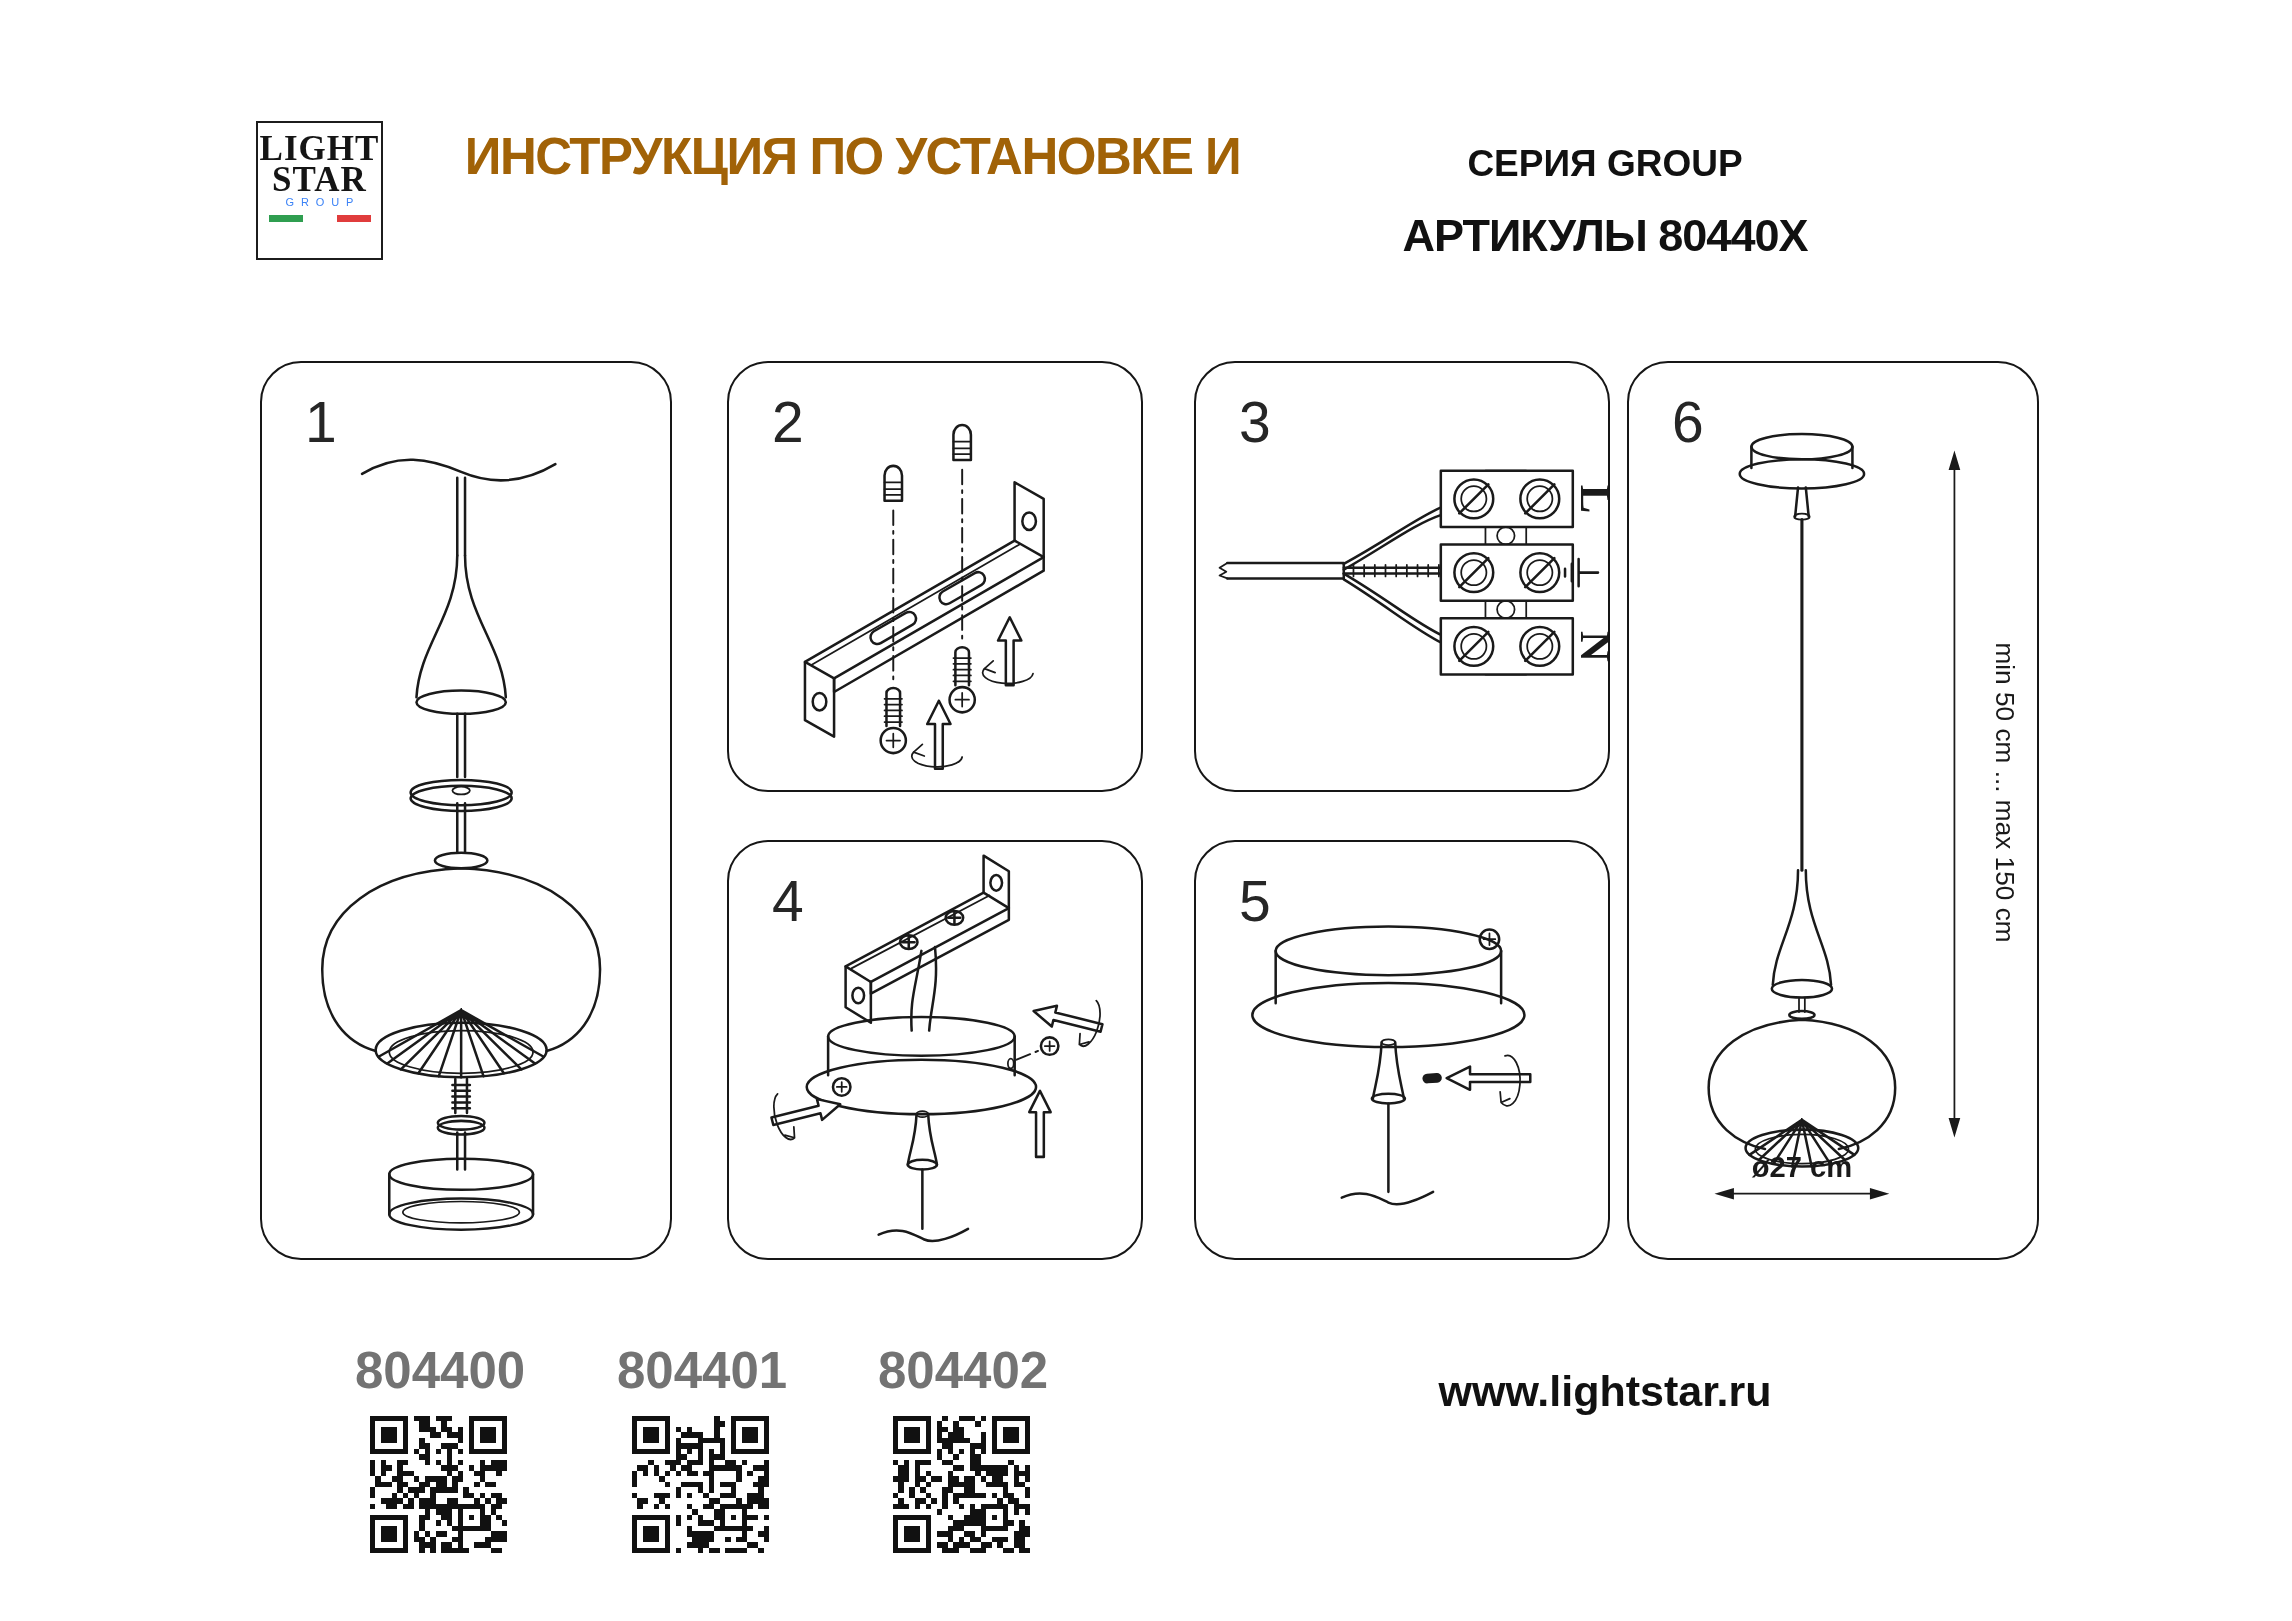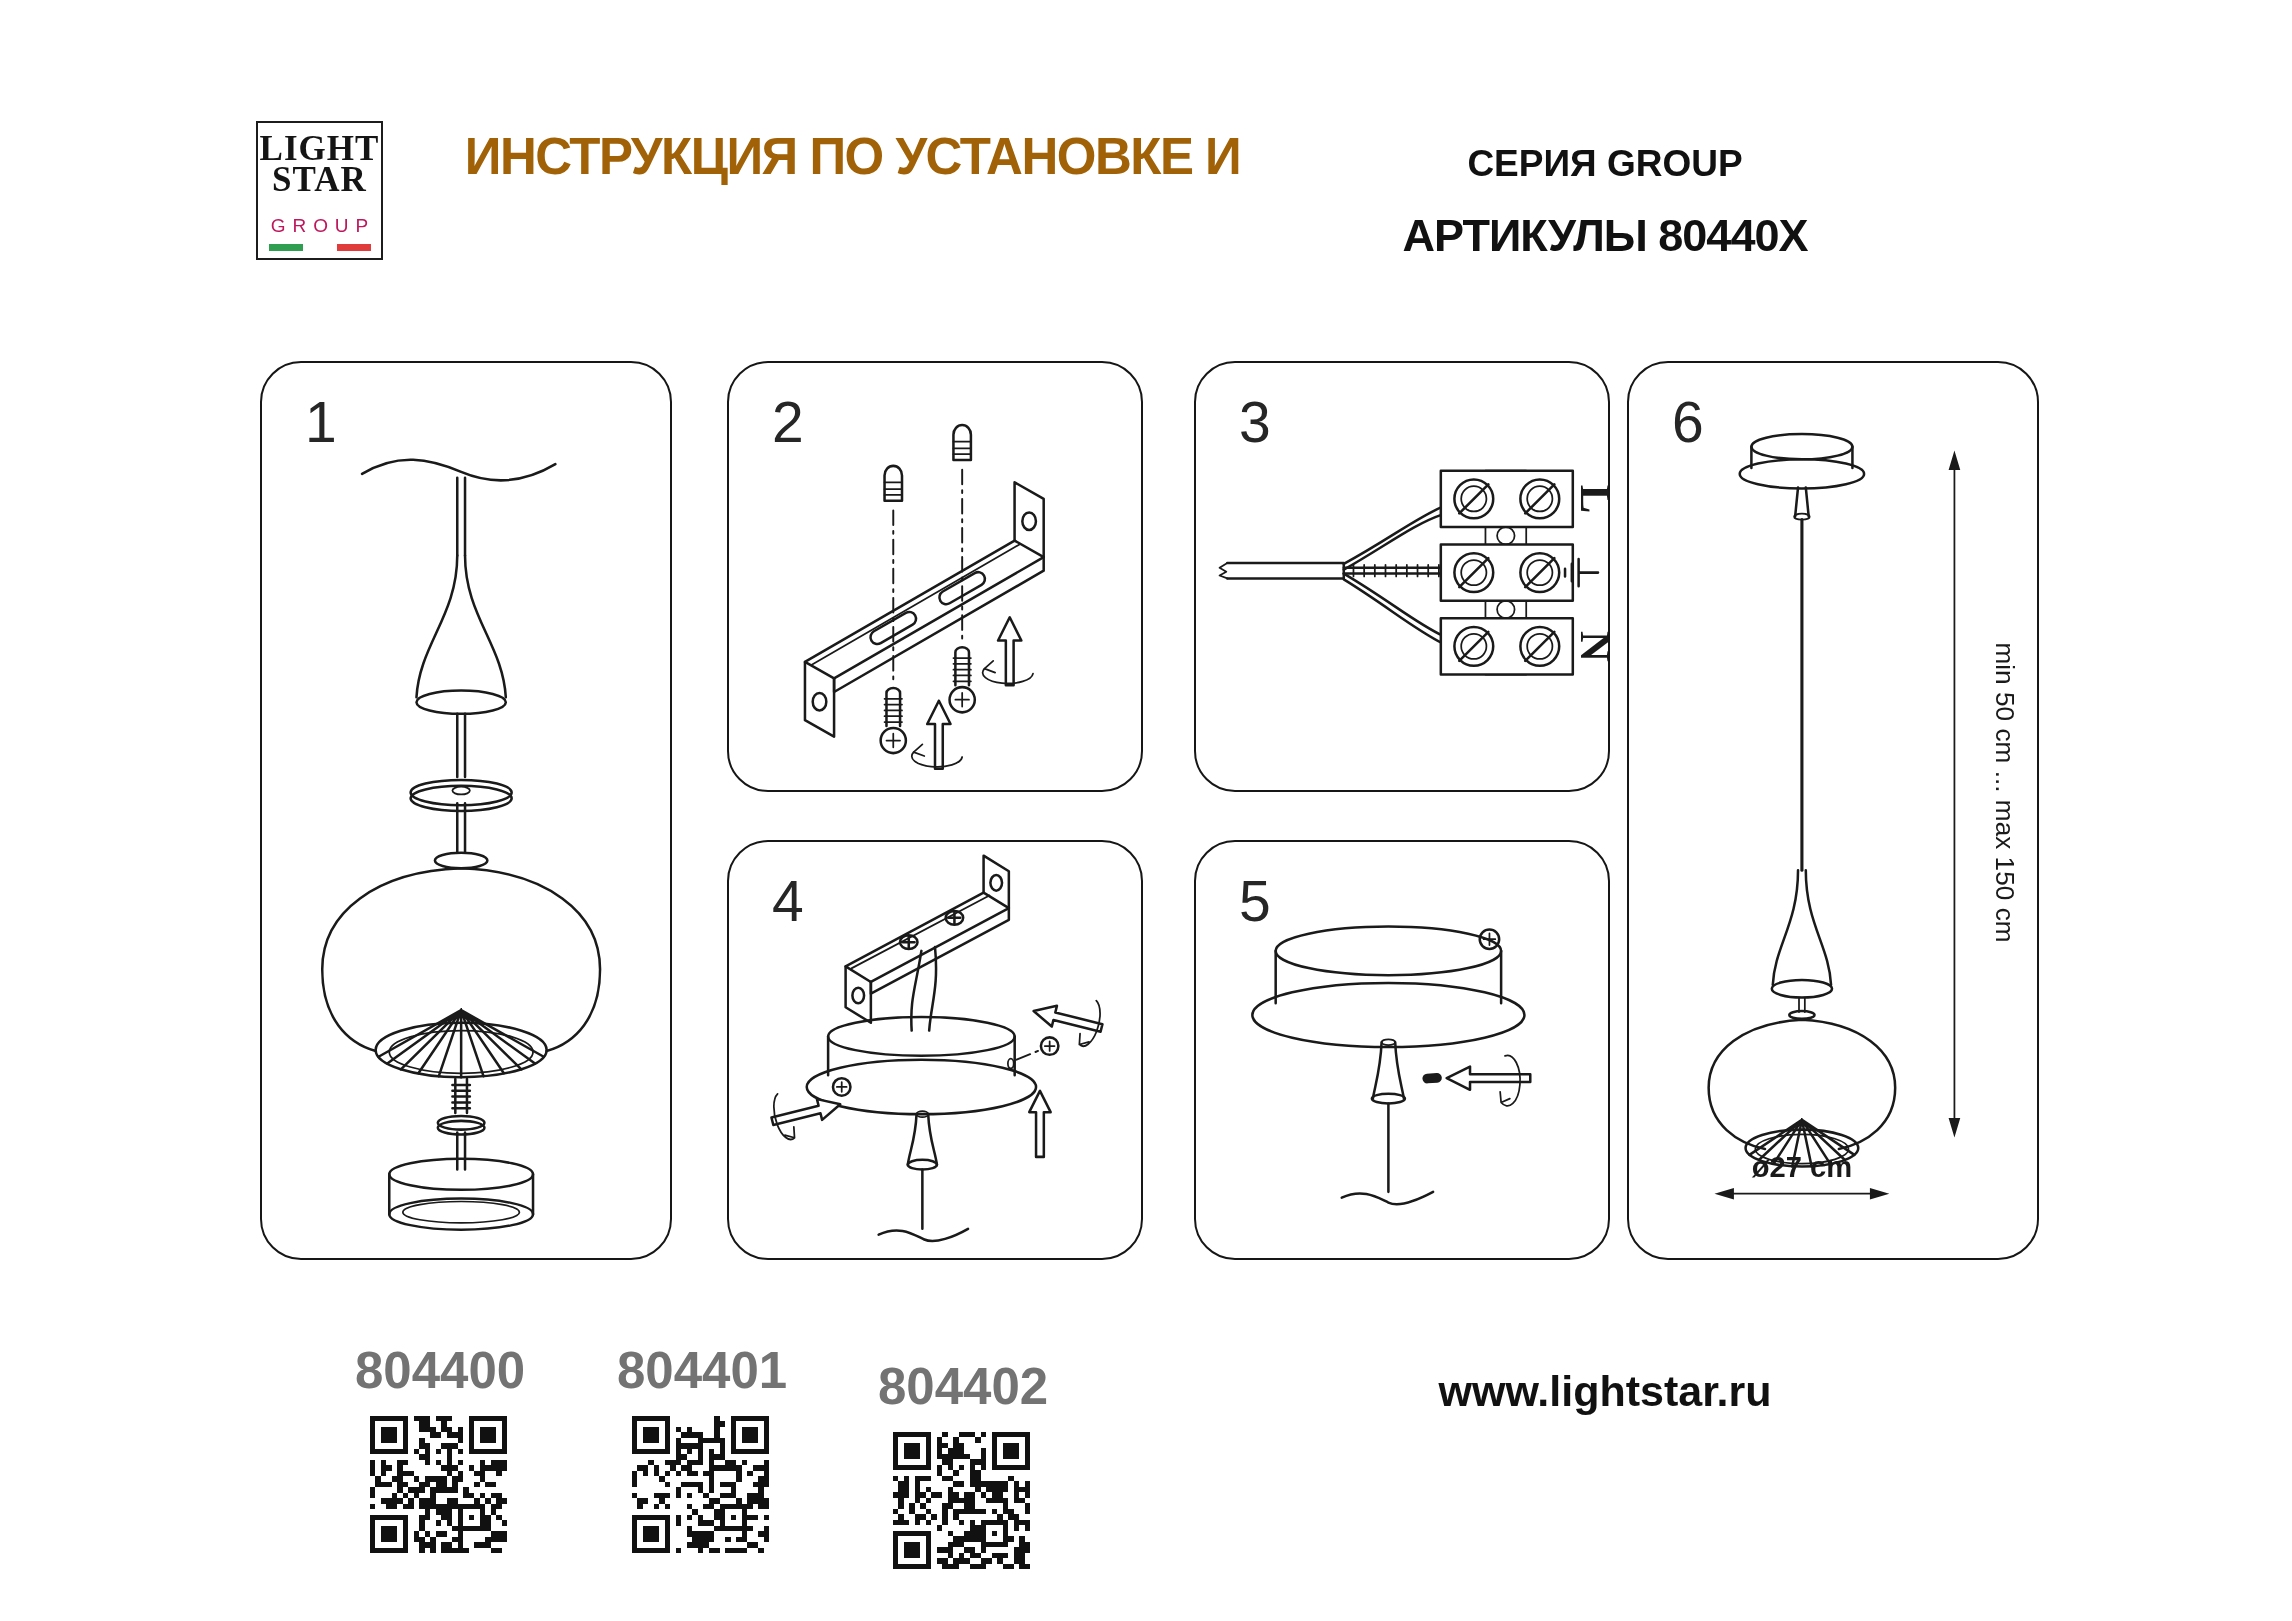--- a/index.html
+++ b/index.html
@@ -5,21 +5,21 @@
   :root{ --ink:#1a1a1a; }
   html,body{margin:0;padding:0;background:#fff;}
   .page{position:relative;width:2293px;height:1621px;background:#fff;overflow:hidden;
         font-family:"Liberation Sans",sans-serif;color:var(--ink);}
 
   
   .logo-box{position:absolute;left:256px;top:121px;width:127px;height:139px;
             border:2.9px solid #1c1c1c;box-sizing:border-box;text-align:center;padding-top:9.8px;}
   .logo-word{font-family:"Liberation Serif",serif;font-weight:bold;font-size:35px;line-height:31px;
              letter-spacing:1px;color:#151515;}
-  .logo-group{font-size:19px;letter-spacing:6.9px;padding-left:6.9px;margin-top:20px;color:#be185d;}
+  .logo-group{font-size:11px;letter-spacing:6.9px;padding-left:6.9px;margin-top:1px;color:#3b82f6;}
   .logo-flag{display:flex;width:102px;height:7.8px;margin:6.9px auto 0;}
   .logo-flag span{flex:1;height:100%;}
 
   .title{position:absolute;left:421px;top:127px;width:863px;text-align:center;
          font-weight:bold;font-size:51px;line-height:60px;letter-spacing:-1.5px;color:#a16207;}
   .series-wrap{position:absolute;left:1370px;top:143px;width:470px;text-align:center;color:#111;}
   .series{font-size:37px;font-weight:bold;letter-spacing:0;}
   .articles-heading{font-size:45px;font-weight:bold;margin-top:25px;letter-spacing:-1px;}
 
   
@@ -931,21 +931,21 @@
           <rect x="12" y="24" width="1" height="1"></rect>
           <rect x="14" y="24" width="1" height="1"></rect>
           <rect x="15" y="24" width="1" height="1"></rect>
           <rect x="17" y="24" width="1" height="1"></rect>
           <rect x="18" y="24" width="1" height="1"></rect>
           <rect x="19" y="24" width="1" height="1"></rect>
           <rect x="20" y="24" width="1" height="1"></rect>
           <rect x="23" y="24" width="1" height="1"></rect>
         </svg></div>
   </div>
-  <div class="article-group" style="left:878px;margin-top:16px;">
+  <div class="article-group" style="left:878px;">
     <div class="article-num">804402</div>
     <div class="qr"><svg viewBox="0 0 25 25" shape-rendering="crispEdges">
           <rect x="0" y="0" width="1" height="1"></rect>
           <rect x="1" y="0" width="1" height="1"></rect>
           <rect x="2" y="0" width="1" height="1"></rect>
           <rect x="3" y="0" width="1" height="1"></rect>
           <rect x="4" y="0" width="1" height="1"></rect>
           <rect x="5" y="0" width="1" height="1"></rect>
           <rect x="6" y="0" width="1" height="1"></rect>
           <rect x="9" y="0" width="1" height="1"></rect>

